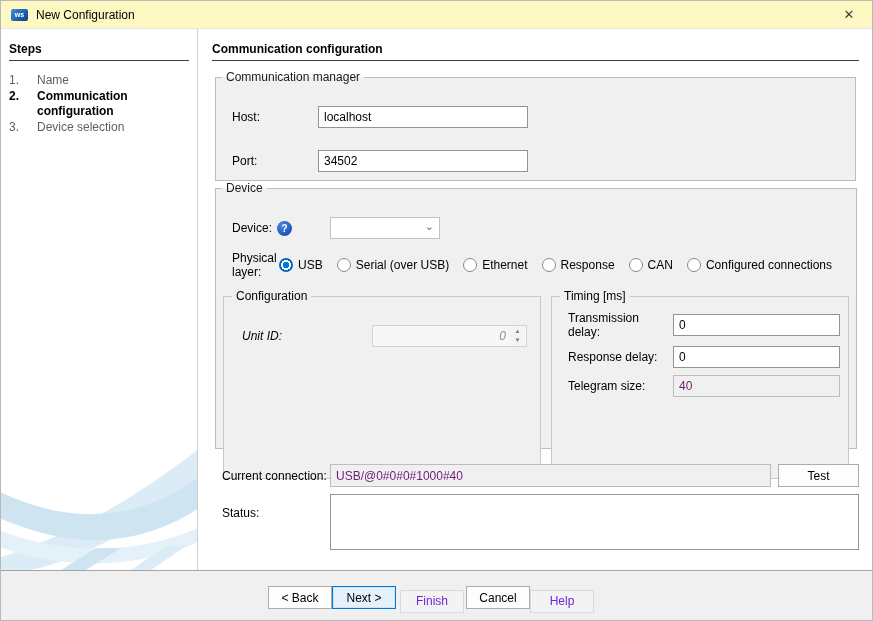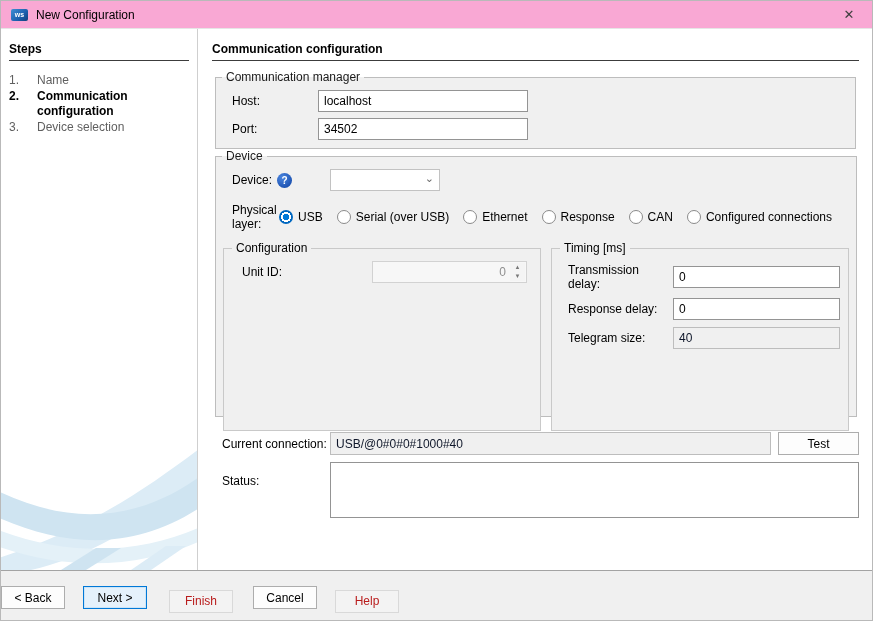--- a/index.html
+++ b/index.html
@@ -6,21 +6,21 @@
   html, body { width: 873px; height: 621px; }
   body {
     font-family: "Liberation Sans", "DejaVu Sans", sans-serif;
     font-size: 12px; color: #000; background: #fff; overflow: hidden;
   }
   .window { width: 873px; height: 621px; display: flex; flex-direction: column;
             border: 1px solid #b9b9b9; background: #fff; }
 
   
   .titlebar { height: 28px; flex: 0 0 28px; display: flex; align-items: center;
-              background: #f9a8d4; border-bottom: 1px solid #e6e6e6; padding: 0 10px; }
+              background: #fef9c3; border-bottom: 1px solid #e6e6e6; padding: 0 10px; }
   .app-icon { width: 17px; height: 12px; border-radius: 2px; margin-right: 8px;
               background: linear-gradient(135deg,#3f8fd4 0%, #1c5fae 60%, #123f7a 100%);
               color: #fff; font-size: 7px; font-weight: bold; line-height: 12px;
               text-align: center; letter-spacing: 0; overflow: hidden; }
   .win-title { font-size: 12px; }
   .close-btn { margin-left: auto; width: 26px; text-align: center; font-size: 13px;
                color: #404040; cursor: default; }
 
   
   .bodyrow { flex: 1 1 auto; display: flex; min-height: 0; }
@@ -37,25 +37,25 @@
   .step.active { color: #000; font-weight: bold; }
   .swoosh { position: absolute; left: 0; bottom: 0; width: 197px; height: 140px; }
 
   .main { flex: 1 1 auto; background: #fff; padding: 13px 13px 0 14px; overflow: hidden; }
   .main-heading { font-weight: bold; }
   .main-rule { border-bottom: 1px solid #3c3c3c; margin-top: 4px; }
 
   
   fieldset.gb { border: 1px solid #bdbdbd; background: #f0f0f0; margin: 0 3px; padding: 0 0 8px 0; }
   fieldset.gb > legend { margin-left: 6px; padding: 0 4px; font-size: 12px; color: #1a1a1a; }
-  .frow { display: flex; align-items: center; margin-top: 6px; padding-left: 16px; padding-right: 10px; }
+  .frow { display: flex; align-items: center; margin-top: 22px; padding-left: 16px; padding-right: 10px; }
   .flabel { flex: 0 0 86px; }
   .ti { height: 22px; border: 1px solid #949494; background: #fff; padding: 0 5px;
         font: 12px "Liberation Sans", sans-serif; color: #000; outline: none; }
-  .ti:disabled, .ti.ro { background: #f0f0f0; border-color: #bdbdbd; color: #0f172a; }
+  .ti:disabled, .ti.ro { background: #f0f0f0; border-color: #bdbdbd; color: #701a75; }
 
   .gb-comm .ti { width: 210px; }
   .gb-device { margin-top: 7px; height: 268px; }
 
   .device-row .flabel2 { flex: 0 0 98px; display: flex; align-items: flex-start; }
   .combo { position: relative; width: 110px; height: 22px; border: 1px solid #c2c2c2;
            background: #fff; }
   .combo .chev { position: absolute; right: 5px; top: 2px; color: #6a6a6a; font-size: 11px; }
   .help-icon { display: inline-block; width: 15px; height: 15px; border-radius: 50%;
                background: radial-gradient(circle at 35% 30%, #4a86e0, #1f55b4 70%);
@@ -68,21 +68,21 @@
           border: 1px solid #8a8a8a; background: #fff; }
   .radio-opt.checked .rdot { border: none;
           background: radial-gradient(circle, #0078d7 0 3.5px, #fff 3.5px 5px, #0067c0 5px); }
 
   .cols { display: flex; margin-top: 10px; padding: 0 7px; gap: 10px; }
   fieldset.gb-inner { border: 1px solid #c9c9c9; background: #f0f0f0; padding: 0; height: 190px; }
   fieldset.gb-inner > legend { margin-left: 8px; padding: 0 4px; }
   .gb-config { flex: 0 0 318px; }
   .gb-timing { flex: 1 1 auto; }
 
-  .gb-config .frow { padding-left: 18px; }
+  .gb-config .frow { padding-left: 18px; font-style: italic; }
   .gb-config .flabel { flex: 0 0 130px; }
   .spinner { position: relative; width: 155px; height: 22px; border: 1px solid #d2d2d2;
              background: #f7f7f7; }
   .spinner .val { position: absolute; right: 20px; top: 3px; color: #8f8f8f; }
   .spin-btns { position: absolute; right: 1px; top: 1px; width: 15px; height: 18px;
                display: flex; flex-direction: column; }
   .spin-btns span { flex: 1; font-size: 6px; line-height: 9px; text-align: center;
                     color: #777; background: #f4f4f4; }
 
   .gb-timing .frow { margin-top: 7px; padding-left: 16px; padding-right: 8px; }
@@ -95,27 +95,27 @@
   .conn-row .flabel3 { flex: 0 0 108px; }
   .conn-field { flex: 1 1 auto; height: 23px; }
   .test-btn { flex: 0 0 81px; height: 23px; margin-left: 7px; }
   .status-row { display: flex; align-items: flex-start; margin-top: 7px; padding-left: 10px; }
   .status-row .flabel3 { flex: 0 0 108px; padding-top: 3px; margin-top: 9px; }
   .status-area { flex: 1 1 auto; height: 56px; border: 1px solid #949494; background: #fff;
                  resize: none; font: 12px "Liberation Sans", sans-serif; outline: none; }
 
   
   .footer { flex: 0 0 50px; background: #f0f0f0; border-top: 1px solid #a3a3a3;
-            display: flex; align-items: center; justify-content: flex-start;
-            padding: 4px 11px 0 0; gap: 18px; }
+            display: flex; align-items: center; justify-content: center;
+            padding: 4px 11px 0 0; gap: 0; }
   .btn { min-width: 64px; height: 23px; background: #fdfdfd; border: 1px solid #adadad;
          font: 12px "Liberation Sans", sans-serif; color: #000; text-align: center; }
   .btn.focused { background: #e5f1fb; border: 1px solid #0078d7;
                  box-shadow: 0 0 0 1px #cde5f7 inset; }
-  .btn.disabled { background: #f3f3f3; border-color: #d9d9d9; color: #b91c1c; margin-top: 7px; }
+  .btn.disabled { background: #f3f3f3; border-color: #d9d9d9; color: #6d28d9; margin-top: 7px; }
 </style>
 </head>
 <body>
 
 <div class="window">
 
   <div class="titlebar">
     <span class="app-icon">ws</span>
     <span class="win-title">New Configuration</span>
     <span class="close-btn">✕</span>

